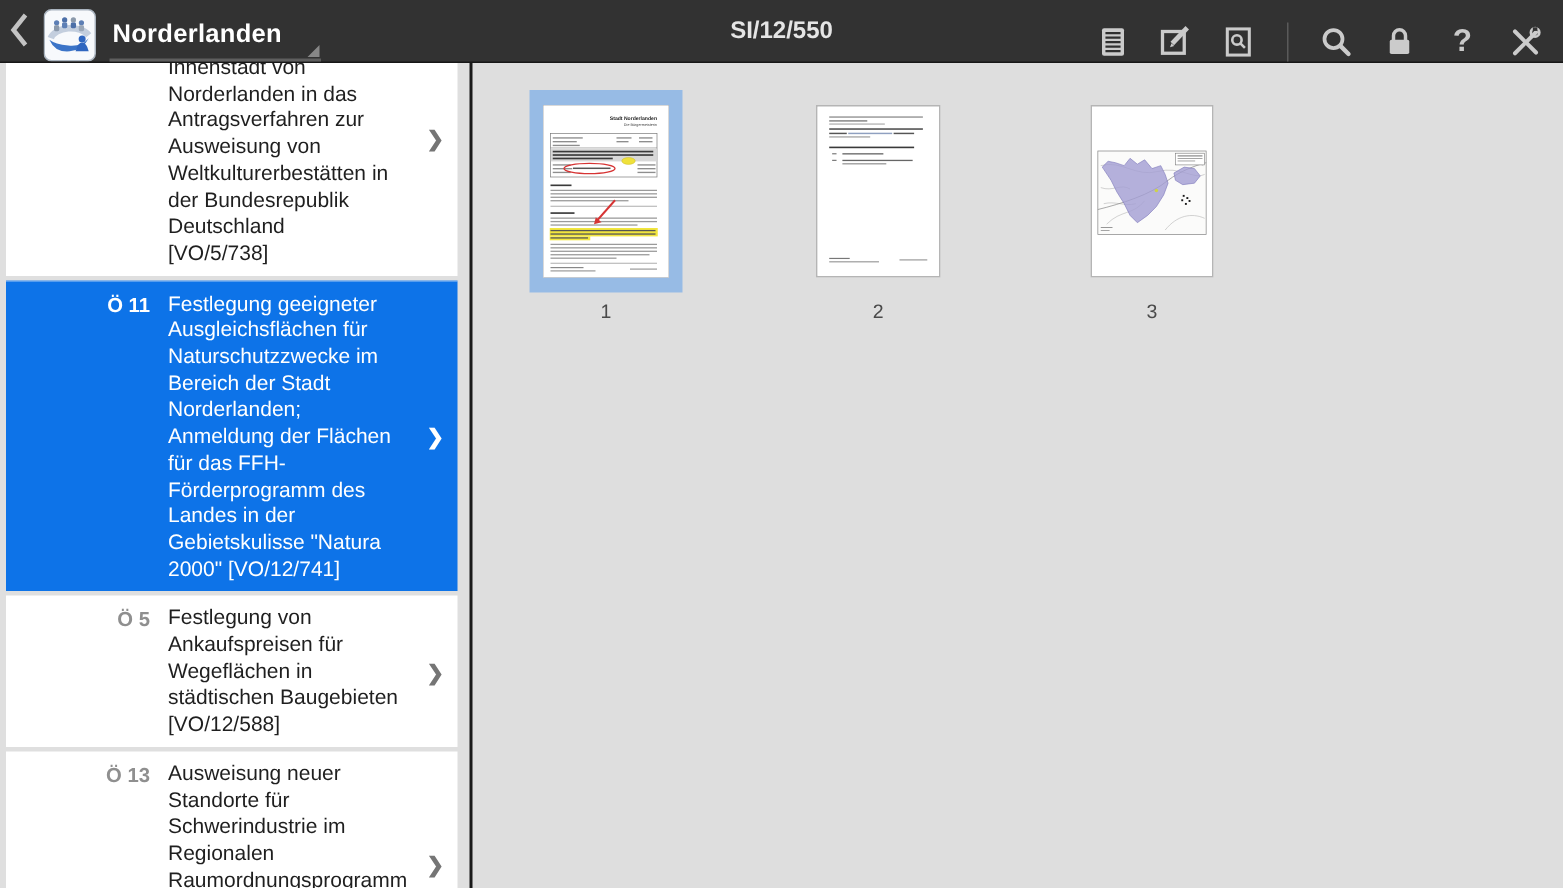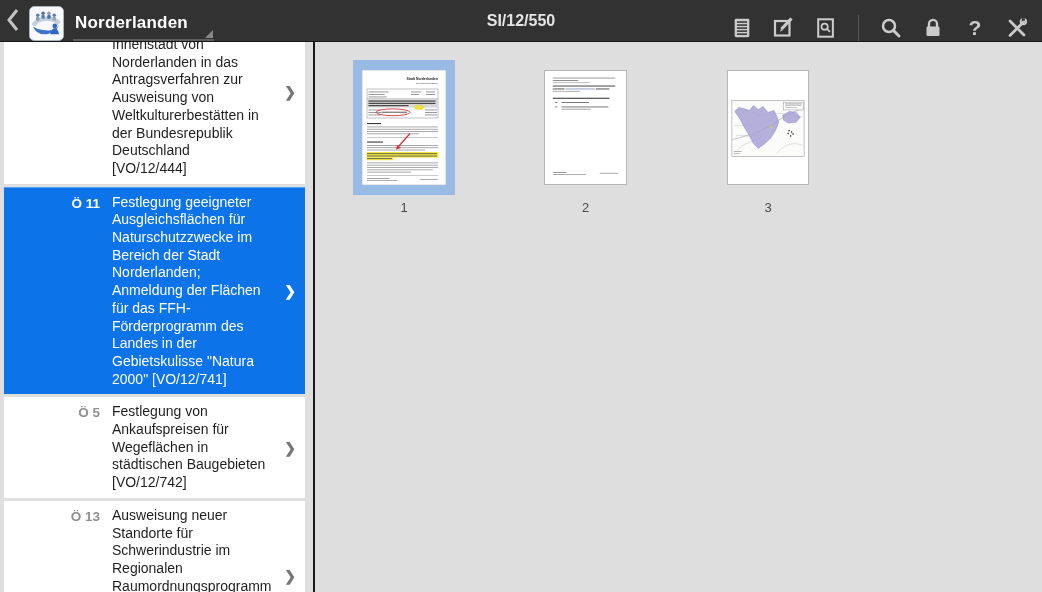--- a/index.html
+++ b/index.html
@@ -145,21 +145,21 @@
 
     <div class="item card-a">
       <span class="num"></span>
       <span class="txt">Innenstadt von
 Norderlanden in das
 Antragsverfahren zur
 Ausweisung von
 Weltkulturerbestätten in
 der Bundesrepublik
 Deutschland
-[VO/12/444]</span>
+[VO/5/738]</span>
       <span class="chev">❯</span>
     </div>
 
     <div class="item selected">
       <span class="num">Ö 11</span>
       <span class="txt">Festlegung geeigneter
 Ausgleichsflächen für
 Naturschutzzwecke im
 Bereich der Stadt
 Norderlanden;
@@ -171,21 +171,21 @@
 2000" [VO/12/741]</span>
       <span class="chev">❯</span>
     </div>
 
     <div class="item">
       <span class="num">Ö 5</span>
       <span class="txt">Festlegung von
 Ankaufspreisen für
 Wegeflächen in
 städtischen Baugebieten
-[VO/12/742]</span>
+[VO/12/588]</span>
       <span class="chev">❯</span>
     </div>
 
     <div class="item card-d">
       <span class="num">Ö 13</span>
       <span class="txt">Ausweisung neuer
 Standorte für
 Schwerindustrie im
 Regionalen
 Raumordnungsprogramm</span>

